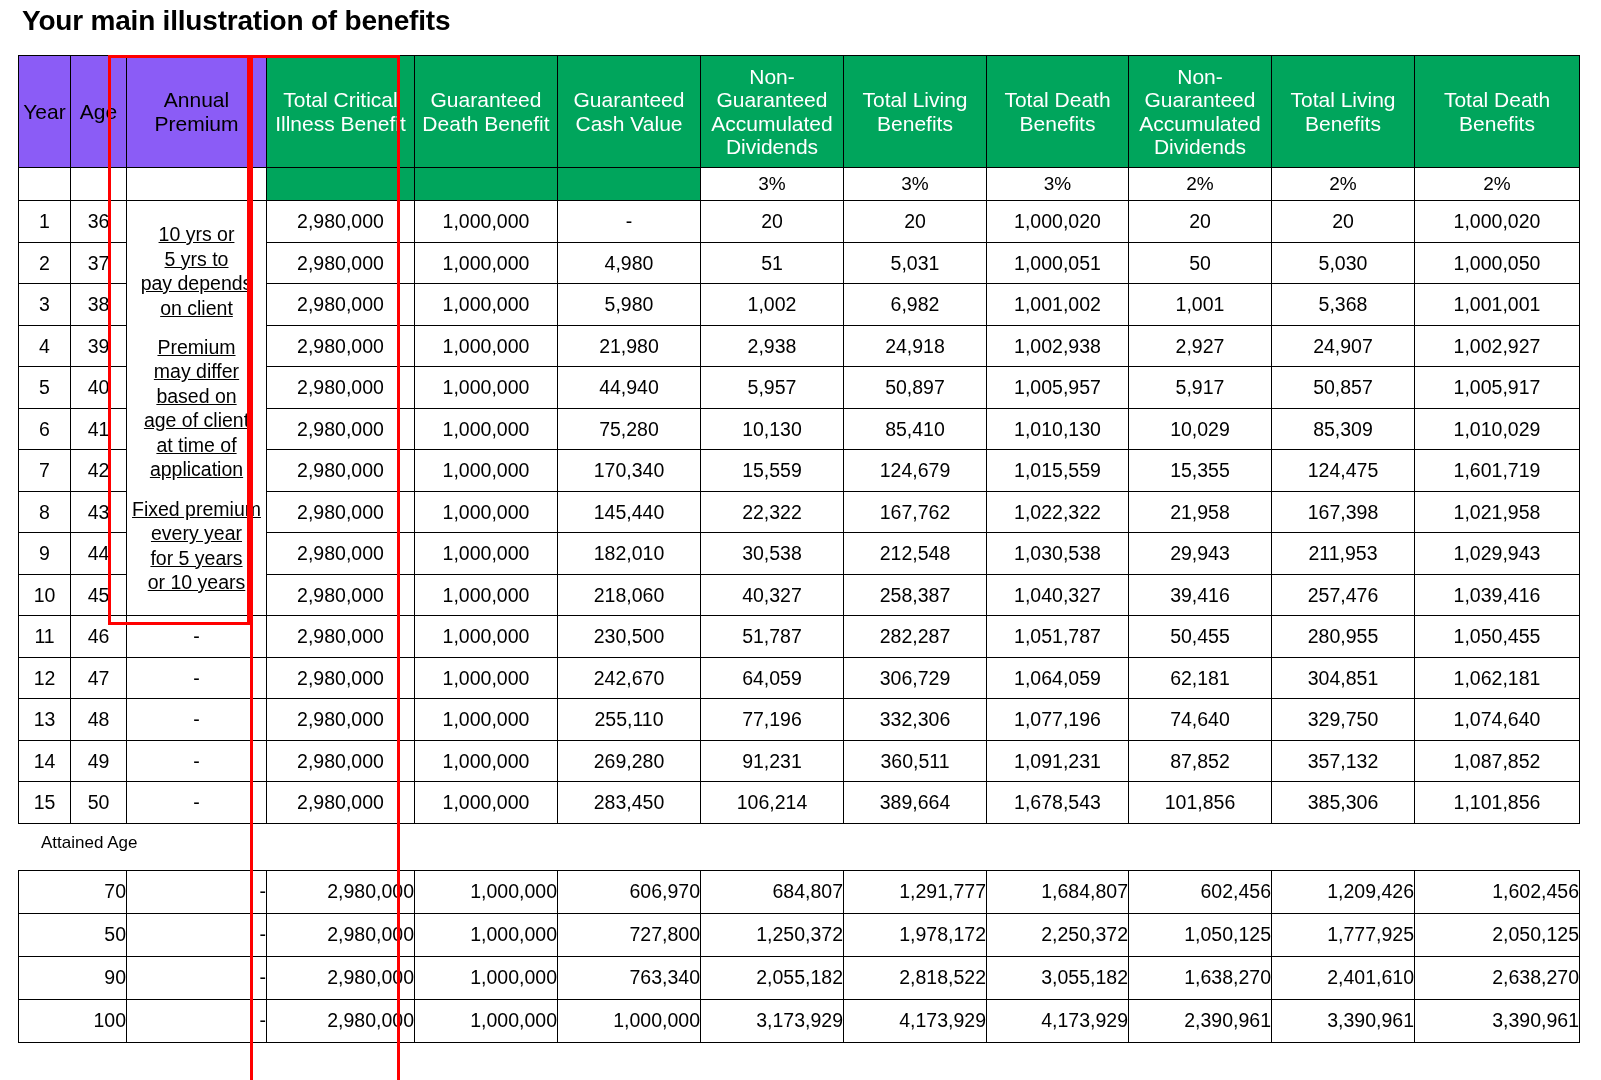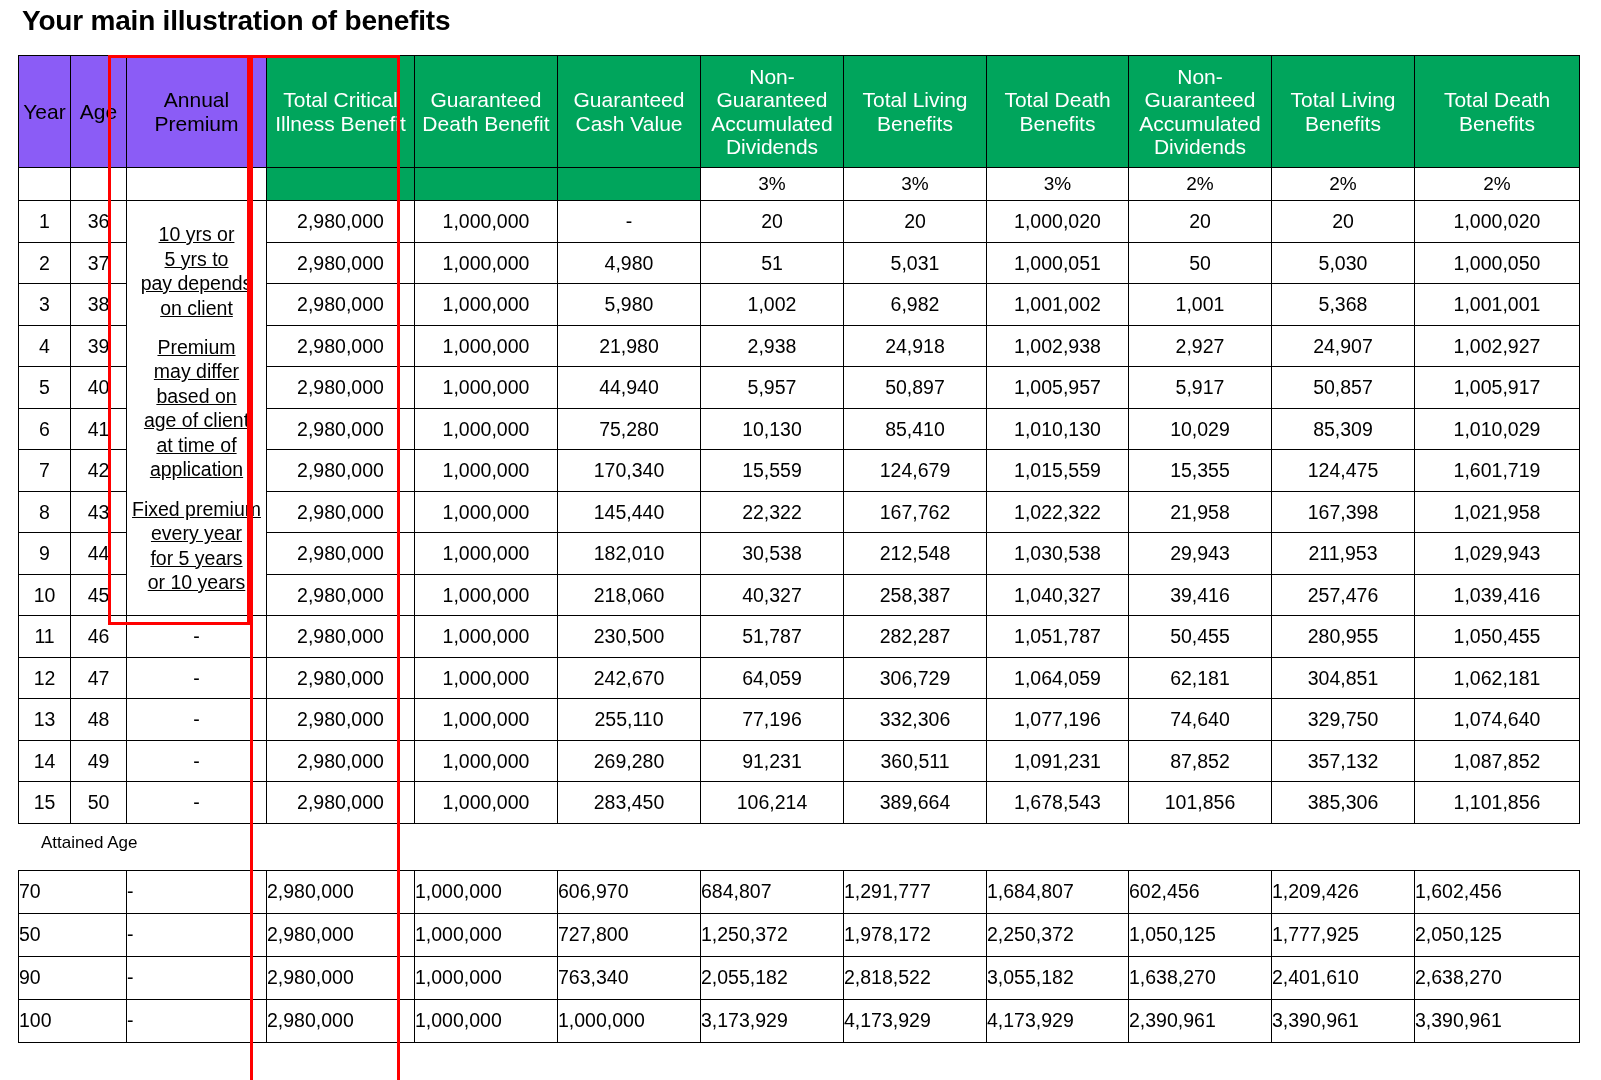--- a/index.html
+++ b/index.html
@@ -120,21 +120,21 @@
     font-size: 17px;
     line-height: 1;
     white-space: nowrap;
     margin-left: 11px;
   }
 
   table.at { border-collapse: collapse; width: 1561px; table-layout: fixed; font-size: 19px; }
   table.at td {
     border: 1.6px solid #000000;
     padding: 0;
-    text-align: left;
+    text-align: right;
     vertical-align: middle;
     height: 43px;
     font-size: 19.5px;
   }
   col.c-attage { width: 108px; }
 </style>
 </head>
 <body>
 
 <div id="page-title">Your main illustration of benefits</div>

